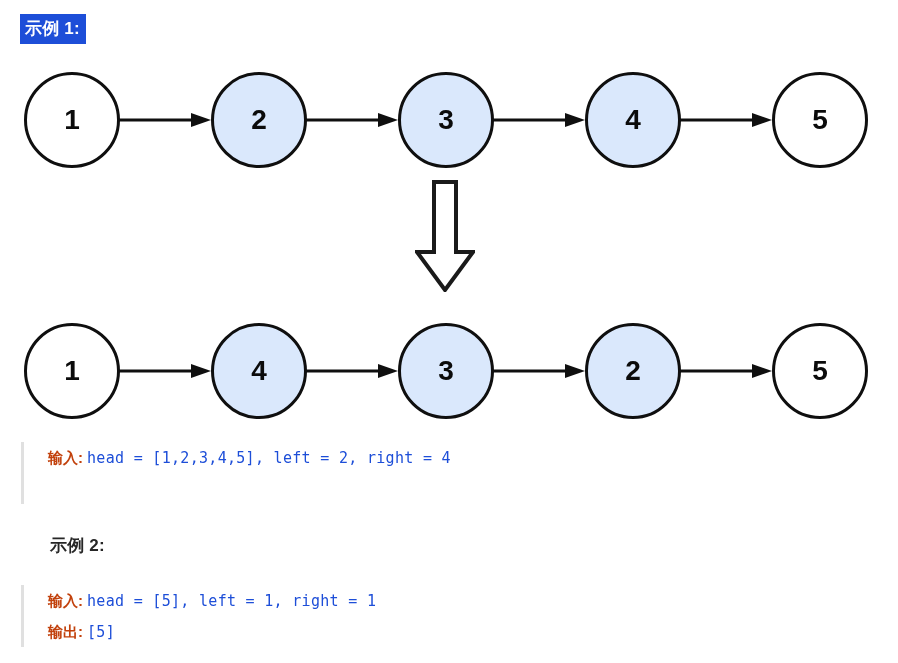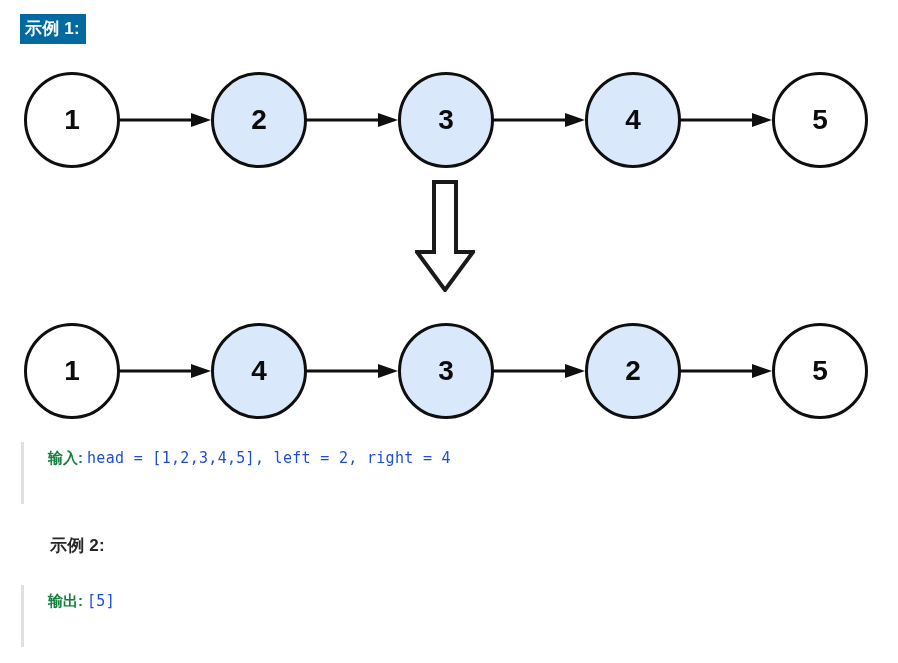--- a/index.html
+++ b/index.html
@@ -24,21 +24,21 @@
 
   
   .example-heading {
     position: absolute;
     font-size: 17px;
     font-weight: bold;
     letter-spacing: 0.2px;
     white-space: nowrap;
   }
   .example-heading.highlighted {
-    background: #0369a1;
+    background: #1d4ed8;
     color: #ffffff;
     padding: 3px 6px 4px 5px;
   }
   .example-heading.plain {
     color: #262626;
     margin-left: 30px;
   }
   #heading-example-1 { left: 20px; top: 14px; }
   #heading-example-2 { left: 20px; top: 534px; }
 
@@ -109,21 +109,21 @@
   #io-block-2 { top: 585px; height: 62px; }
 
   .io-line {
     height: 31px;
     line-height: 31px;
     white-space: nowrap;
     font-size: 15px;
   }
   .io-label {
     font-weight: bold;
-    color: #15803d;
+    color: #c2410c;
     font-size: 15px;
   }
   .io-code {
     font-family: "DejaVu Sans Mono", "Liberation Mono", monospace;
     color: #1d4ed8;
     font-size: 15px;
     letter-spacing: 0.3px;
     margin-left: 4px;
   }
 </style>
@@ -193,17 +193,20 @@
   <div class="io-block" id="io-block-1">
     <div class="io-line">
       <span class="io-label">输入:</span><span class="io-code">head = [1,2,3,4,5], left = 2, right = 4</span>
     </div>
   </div>
 
   <div class="example-heading plain" id="heading-example-2">示例 2:</div>
 
   <div class="io-block" id="io-block-2">
     <div class="io-line">
+      <span class="io-label">输入:</span><span class="io-code">head = [5], left = 1, right = 1</span>
+    </div>
+    <div class="io-line">
       <span class="io-label">输出:</span><span class="io-code">[5]</span>
     </div>
   </div>
 
 </div>
 
 </body></html>

